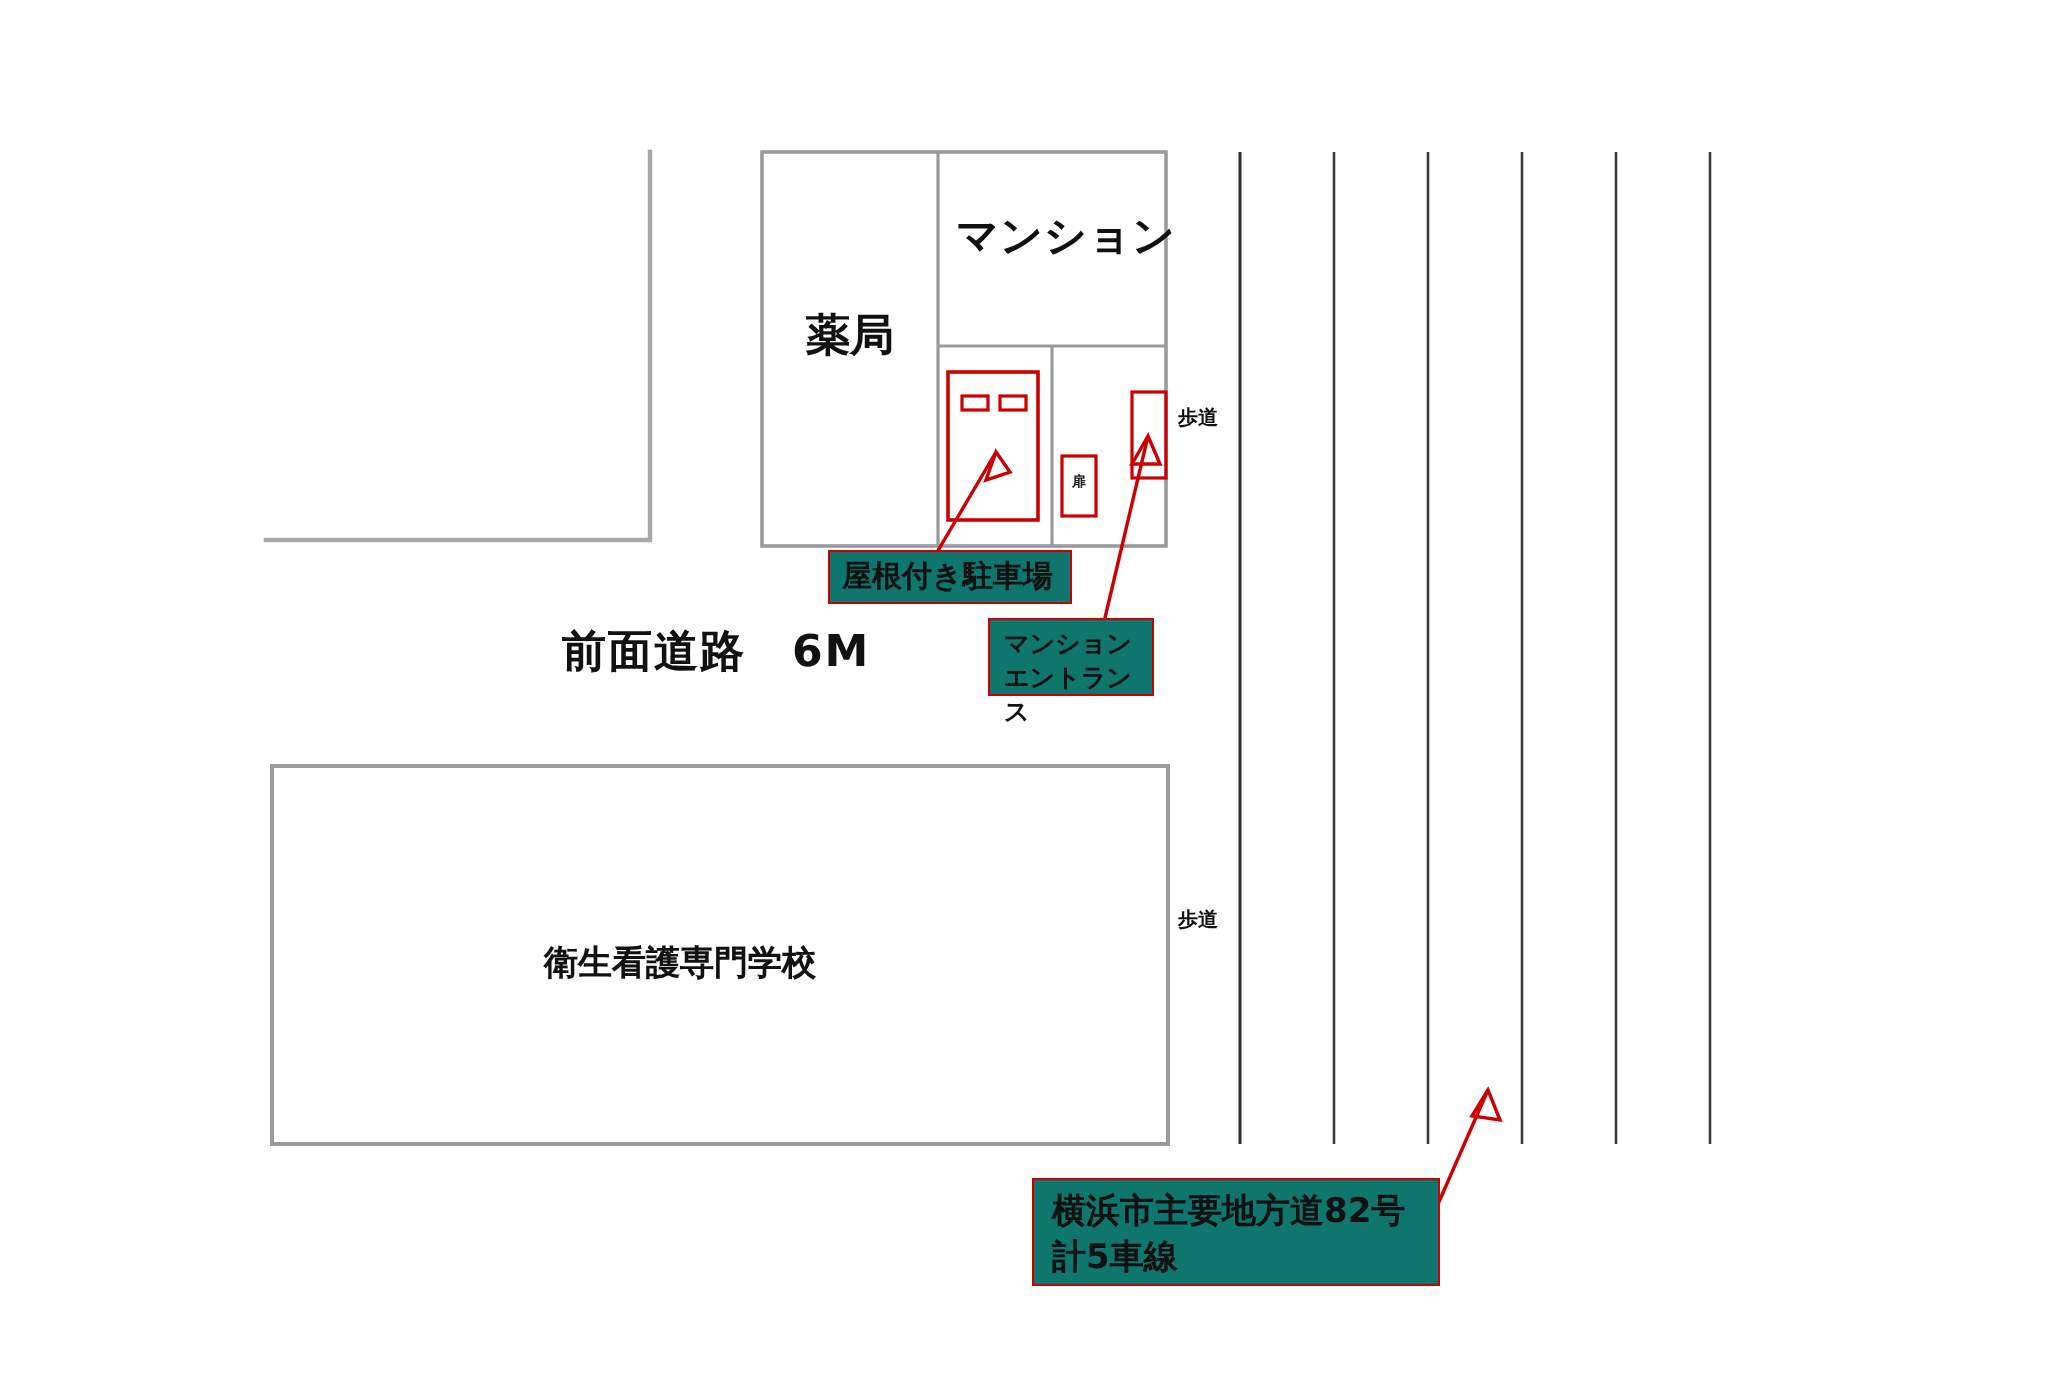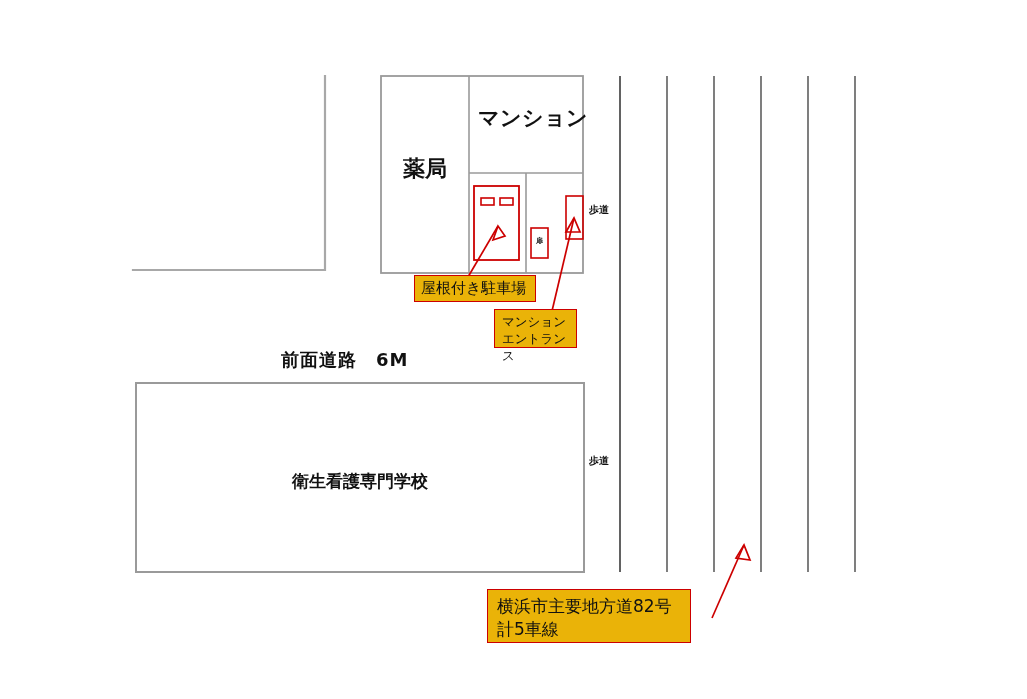--- a/index.html
+++ b/index.html
@@ -39,40 +39,39 @@
   .lbl-plot-name {
     font-size: 21px;
     font-weight: 700;
     letter-spacing: 0.5px;
   }
   .lbl-plot-name-sm {
     font-size: 22px;
     font-weight: 700;
   }
   .lbl-road {
-    font-size: 18px;
+    font-size: 22px;
     font-weight: 700;
     letter-spacing: 1px;
-    margin-top: 36px;
   }
   .lbl-school {
     font-size: 17px;
     font-weight: 700;
   }
   .lbl-walk {
     font-size: 10px;
     font-weight: 700;
   }
   .callout {
     position: absolute;
     border: 1.6px solid #cc0000;
-    background: #eab308;
+    background: #0f766e;
     color: #111111;
     font-size: 15px;
-    font-weight: 400;
+    font-weight: 700;
     line-height: 1.32;
     padding: 3px 6px 4px 6px;
     white-space: pre-line;
     box-sizing: border-box;
   }
   .callout-sm {
     font-size: 12.5px;
     line-height: 1.35;
     padding: 4px 6px 5px 7px;
   }
@@ -161,25 +160,25 @@
   <div class="lbl lbl-plot-name" style="left:478px; top:105px;">マンション</div>
 
   <div class="lbl lbl-plot-name-sm" style="left:403px; top:155px;">薬局</div>
 
   <div class="lbl lbl-walk" style="left:589px; top:204px;">歩道</div>
 
   <div class="lbl lbl-walk" style="left:589px; top:455px;">歩道</div>
 
   <div class="lbl lbl-road" style="left:281px; top:313px;">前面道路　6M</div>
 
-  <div class="lbl lbl-school" style="left:292px; top:472px;font-family:Liberation Mono, monospace;">衛生看護専門学校</div>
+  <div class="lbl lbl-school" style="left:272px; top:472px;">衛生看護専門学校</div>
 
   <div class="tiny-door-label" style="left:536px; top:238px;">扉</div>
 
   <div class="callout" style="left:414px; top:275px; width:122px; height:27px;">屋根付き駐車場</div>
 
   <div class="callout callout-sm" style="left:494px; top:309px; width:83px; height:39px;">マンション
 エントランス</div>
 
-  <div class="callout callout-road" style="left:487px; top:589px; width:204px; height:54px;">横浜市主要地方道82号
+  <div class="callout callout-road" style="left:516px; top:589px; width:204px; height:54px;">横浜市主要地方道82号
 計5車線</div>
 
 </div>
 
 </body></html>

